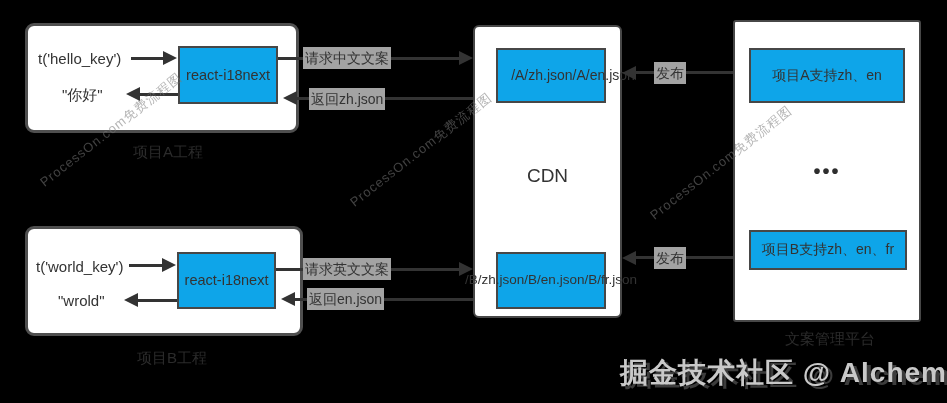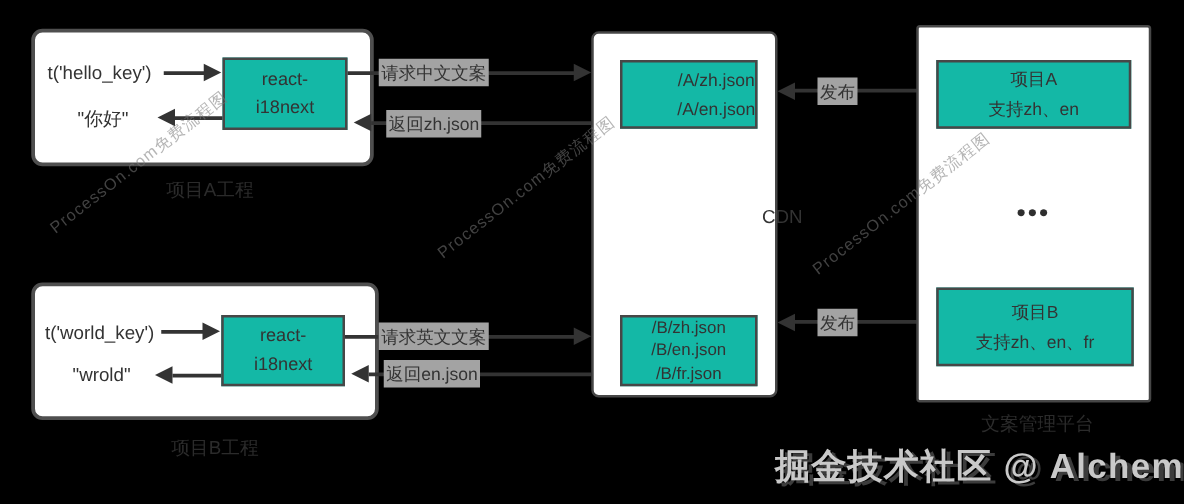--- a/index.html
+++ b/index.html
@@ -2,35 +2,35 @@
 <html><head>
 <meta charset="utf-8">
 <style>
   html,body{margin:0;padding:0;background:#000;}
   #canvas{
     position:relative;width:947px;height:403px;background:#000;overflow:hidden;
     font-family:"Liberation Sans","DejaVu Sans",sans-serif;color:#333;
   }
   .box{position:absolute;background:#fff;border:3px solid #4f4f4f;border-radius:9px;box-sizing:border-box;}
   .panel{position:absolute;background:#fff;border:2px solid #474747;border-radius:6px;box-sizing:border-box;}
-  .ibox{position:absolute;background:#14b8a6;border:2px solid #474747;box-sizing:border-box;
-        display:flex;flex-direction:column;align-items:center;justify-content:center;
+  .ibox{position:absolute;background:#0ea5e9;border:2px solid #474747;box-sizing:border-box;
+        display:flex;flex-direction:row;align-items:center;justify-content:center;
         font-size:14.5px;line-height:1.55;text-align:center;color:#333;}
   .txt{position:absolute;font-size:15px;color:#333;white-space:nowrap;}
   .caption{position:absolute;font-size:15px;color:#2b2b2b;text-align:center;white-space:nowrap;}
   .line{position:absolute;height:2.5px;background:#333;}
   .ah-r{position:absolute;width:0;height:0;border-top:7px solid transparent;border-bottom:7px solid transparent;border-left:14px solid #333;}
   .ah-l{position:absolute;width:0;height:0;border-top:7px solid transparent;border-bottom:7px solid transparent;border-right:14px solid #333;}
   .chip{position:absolute;background:#a3a3a3;color:#333;font-size:14px;line-height:20px;height:20px;padding:1px 2px;white-space:nowrap;z-index:2;}
   .wm{position:absolute;font-size:13px;color:rgba(120,120,120,0.55);white-space:nowrap;z-index:5;
       transform:rotate(-38deg);transform-origin:0 50%;letter-spacing:1px;}
   .juejin{position:absolute;left:620px;top:354px;font-size:28px;font-weight:bold;color:#c9c9c9;
       text-shadow:4px 3px 0 #3c3c3c;letter-spacing:1px;white-space:nowrap;z-index:6;}
   .dots{position:absolute;text-align:center;font-size:20px;font-weight:bold;color:#2e2e2e;letter-spacing:2px;}
-  .cdnlabel{position:absolute;text-align:right;font-size:15px;color:#333;margin-left:20px;}
+  .cdnlabel{position:absolute;text-align:center;font-size:19px;color:#333;}
 </style>
 </head>
 <body>
 
 <div id="canvas">
 
   <div class="box" style="left:25px;top:23px;width:274px;height:110px;"></div>
   <span class="txt" style="left:38px;top:50px;">t('hello_key')</span>
   <div class="line" style="left:131px;top:57px;width:33px;"></div>
   <div class="ah-r" style="left:163px;top:51px;"></div>
@@ -88,21 +88,21 @@
   <div class="ah-l" style="left:622px;top:251px;"></div>
   <div class="line" style="left:635px;top:256px;width:114px;"></div>
   <span class="chip" style="left:654px;top:247px;">发布</span>
 
   <div class="panel" style="left:733px;top:20px;width:188px;height:302px;border-radius:3px;"></div>
   <div class="ibox" style="left:749px;top:48px;width:156px;height:55px;font-size:14px;line-height:1.7;">
     <span>项目A</span>
     <span>支持zh、en</span>
   </div>
   <div class="dots" style="left:733px;top:160px;width:188px;">•••</div>
-  <div class="ibox" style="left:749px;top:230px;width:158px;height:63px;font-size:14px;line-height:1.7;">
+  <div class="ibox" style="left:749px;top:230px;width:158px;height:40px;font-size:14px;line-height:1.7;">
     <span>项目B</span>
     <span>支持zh、en、fr</span>
   </div>
   <div class="caption" style="left:770px;top:330px;width:120px;font-size:15px;">文案管理平台</div>
 
   <div class="wm" style="left:42px;top:175px;">ProcessOn.com免费流程图</div>
   <div class="wm" style="left:352px;top:195px;">ProcessOn.com免费流程图</div>
   <div class="wm" style="left:652px;top:208px;">ProcessOn.com免费流程图</div>
   <div class="juejin">掘金技术社区 @ Alchemist</div>
 

